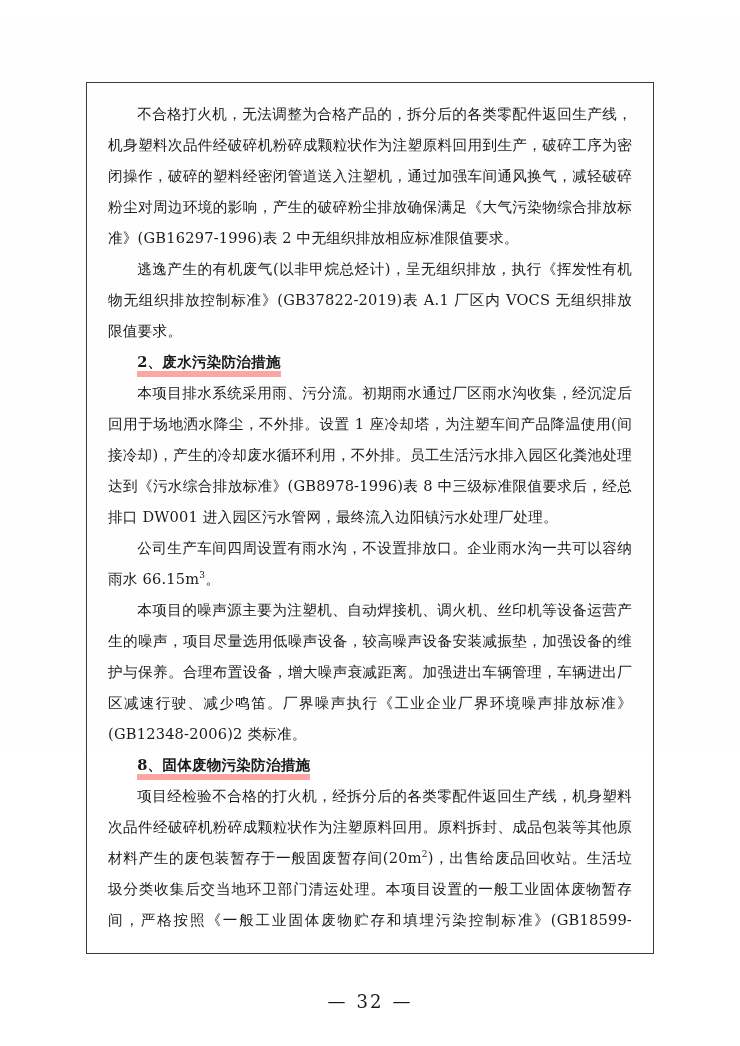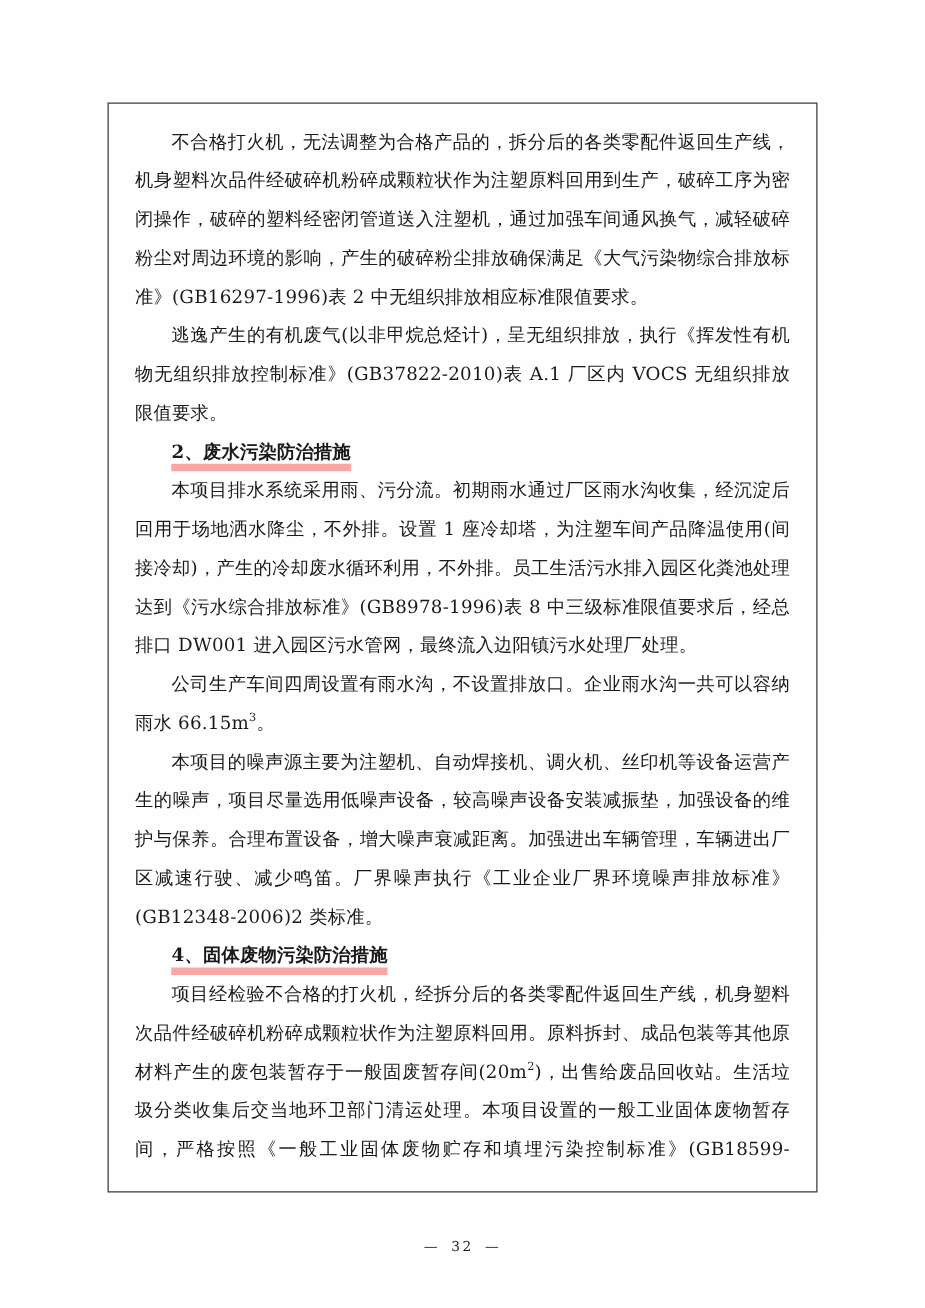--- a/index.html
+++ b/index.html
@@ -64,52 +64,52 @@
     font-size: 9px;
     vertical-align: super;
     line-height: 0;
   }
   .pagenum {
     position: absolute;
     left: 0;
     top: 975px;
     width: 740px;
     text-align: center;
-    font-size: 11px;
+    font-size: 18px;
     font-family: "DejaVu Serif", "Liberation Serif", serif;
     color: #1a1a1a;
     letter-spacing: 2px;
   }
   .pagenum .dash {
     display: inline-block;
     padding: 0 9px;
   }
 </style>
 </head>
 <body>
 
 <div class="page">
   <div class="border-box"></div>
 
   <div class="content">
 
     <p class="indent">不合格打火机，无法调整为合格产品的，拆分后的各类零配件返回生产线，机身塑料次品件经破碎机粉碎成颗粒状作为注塑原料回用到生产，破碎工序为密闭操作，破碎的塑料经密闭管道送入注塑机，通过加强车间通风换气，减轻破碎粉尘对周边环境的影响，产生的破碎粉尘排放确保满足《大气污染物综合排放标准》(GB16297-1996)表 2 中无组织排放相应标准限值要求。</p>
 
-    <p class="indent">逃逸产生的有机废气(以非甲烷总烃计)，呈无组织排放，执行《挥发性有机物无组织排放控制标准》(GB37822-2010)表 A.1 厂区内 VOCS 无组织排放限值要求。</p>
+    <p class="indent">逃逸产生的有机废气(以非甲烷总烃计)，呈无组织排放，执行《挥发性有机物无组织排放控制标准》(GB37822-2019)表 A.1 厂区内 VOCS 无组织排放限值要求。</p>
 
     <p class="heading"><span class="ul">2、废水污染防治措施</span></p>
 
     <p class="indent">本项目排水系统采用雨、污分流。初期雨水通过厂区雨水沟收集，经沉淀后回用于场地洒水降尘，不外排。设置 1 座冷却塔，为注塑车间产品降温使用(间接冷却)，产生的冷却废水循环利用，不外排。员工生活污水排入园区化粪池处理达到《污水综合排放标准》(GB8978-1996)表 8 中三级标准限值要求后，经总排口 DW001 进入园区污水管网，最终流入边阳镇污水处理厂处理。</p>
 
     <p class="indent" id="para-rain">公司生产车间四周设置有雨水沟，不设置排放口。企业雨水沟一共可以容纳雨水 66.15m<sup>3</sup>。</p>
 
 
     <p class="indent">本项目的噪声源主要为注塑机、自动焊接机、调火机、丝印机等设备运营产生的噪声，项目尽量选用低噪声设备，较高噪声设备安装减振垫，加强设备的维护与保养。合理布置设备，增大噪声衰减距离。加强进出车辆管理，车辆进出厂区减速行驶、减少鸣笛。厂界噪声执行《工业企业厂界环境噪声排放标准》(GB12348-2006)2 类标准。</p>
 
-    <p class="heading"><span class="ul">4、固体废物污染防治措施</span></p>
+    <p class="heading"><span class="ul">8、固体废物污染防治措施</span></p>
 
     <p class="indent" id="para-solid">项目经检验不合格的打火机，经拆分后的各类零配件返回生产线，机身塑料次品件经破碎机粉碎成颗粒状作为注塑原料回用。原料拆封、成品包装等其他原材料产生的废包装暂存于一般固废暂存间(20m<sup>2</sup>)，出售给废品回收站。生活垃圾分类收集后交当地环卫部门清运处理。本项目设置的一般工业固体废物暂存间，严格按照《一般工业固体废物贮存和填埋污染控制标准》(GB18599-2020)相关要求进行设计、建设以及管理。设备维修产生的废机油、废机油包装桶、废油墨包装桶以及废活性炭等危险废物，收集后暂存于危废暂存间(面积为 5m，容积为 10m)，定期交</p>
 
   </div>
 
   <div class="pagenum">
     <span class="dash">—</span><span>32</span><span class="dash">—</span>
   </div>
 </div>
 

